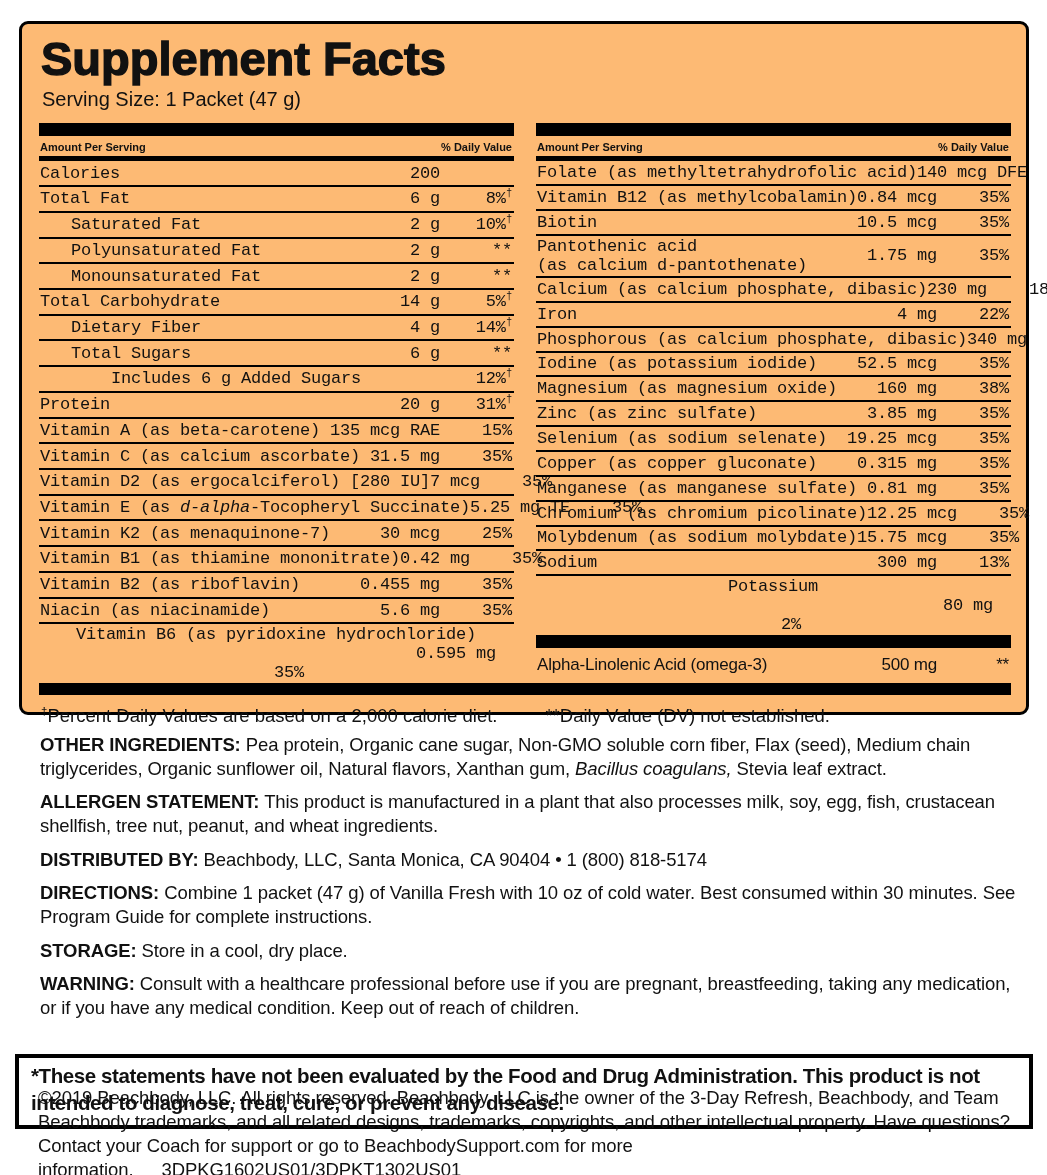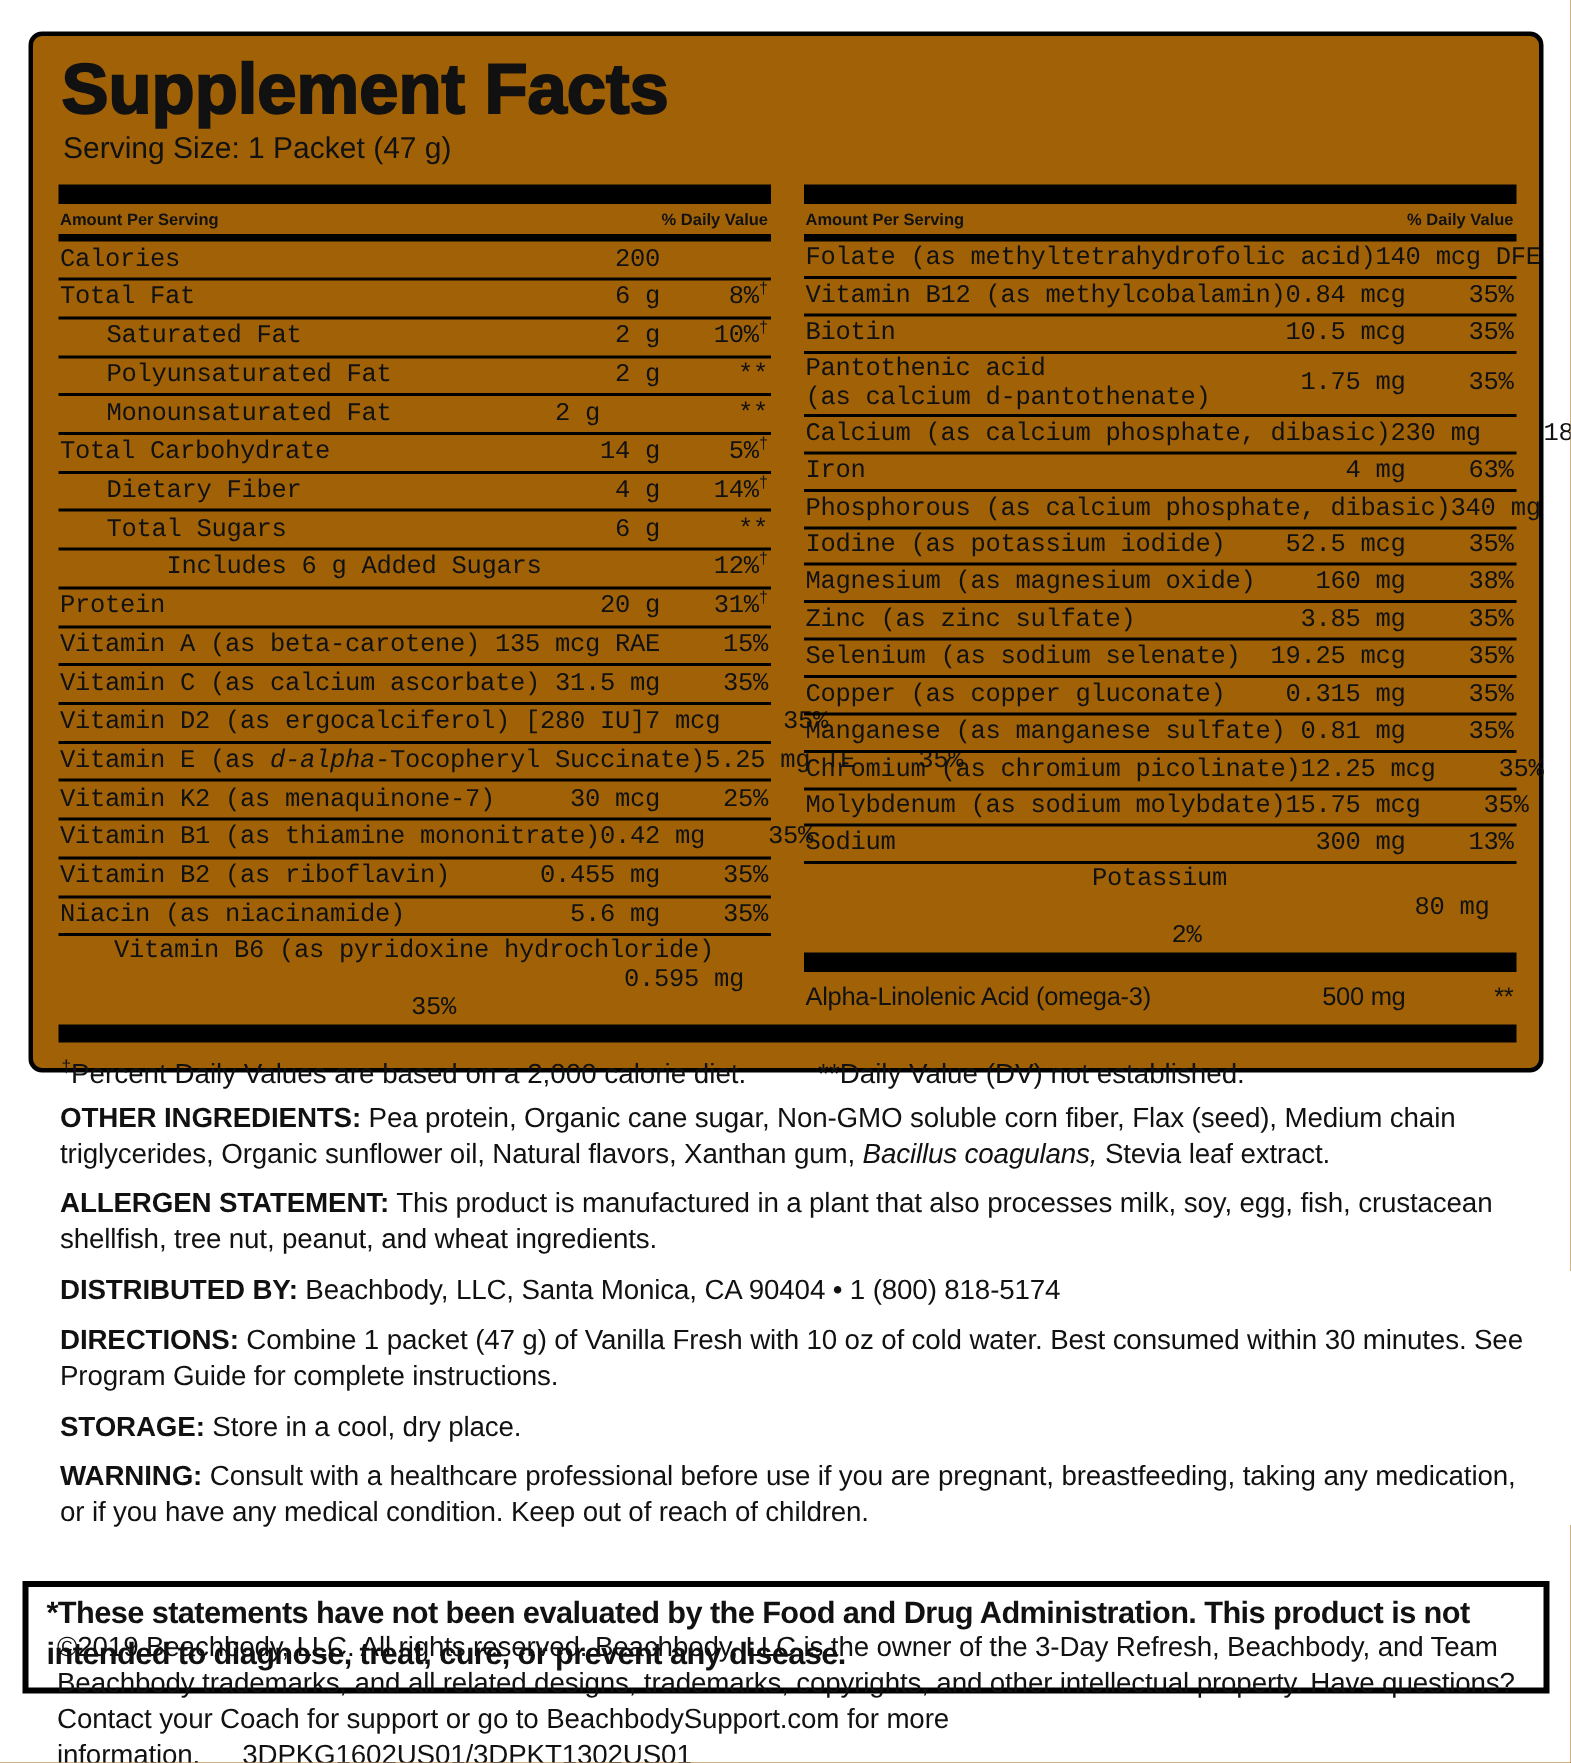--- a/index.html
+++ b/index.html
@@ -6,21 +6,21 @@
   html,body { margin:0; padding:0; }
   body {
     width:1047px; height:1175px; position:relative;
     background:#ffffff; color:#111;
     font-family:"Liberation Sans","DejaVu Sans",sans-serif;
     -webkit-font-smoothing:antialiased;
   }
   .panel {
     position:absolute; left:19px; top:21px; width:1010px; height:694px;
     border:3px solid #000; border-radius:9px;
-    padding:6px 15px 0 17px; background:#a16207;
+    padding:6px 15px 0 17px; background:#fdba74;
   }
   .sf-title {
     font-size:47px; font-weight:bold; letter-spacing:0;
     -webkit-text-stroke:1.4px #111;
     margin:4px 0 5px 2px; line-height:1.05;
   }
   .serving { font-size:20px; margin:0 0 12px 3px; }
   .cols { display:flex; gap:22px; height:560px; }
   .col { flex:1; min-width:0; display:flex; flex-direction:column; }
   .bar-thick { height:13px; background:#000; flex:none; }
@@ -86,21 +86,21 @@
           <div class="row" style="padding-left: 32px;">
     <span class="nm">Saturated Fat</span>
     <span class="amt">2 g</span>
     <span class="pct">10%<sup>†</sup></span>
   </div>
           <div class="row" style="padding-left: 32px;">
     <span class="nm">Polyunsaturated Fat</span>
     <span class="amt">2 g</span>
     <span class="pct">**</span>
   </div>
-          <div class="row" style="padding-left: 32px; gap: 40px;">
+          <div class="row" style="padding-left: 32px;">
     <span class="nm">Monounsaturated Fat</span>
     <span class="amt">2 g</span>
     <span class="pct">**</span>
   </div>
           <div class="row">
     <span class="nm">Total Carbohydrate</span>
     <span class="amt">14 g</span>
     <span class="pct">5%<sup>†</sup></span>
   </div>
           <div class="row" style="padding-left: 32px;">
@@ -200,21 +200,21 @@
     <span class="pct">35%</span>
   </div>
           <div class="row">
     <span class="nm">Calcium (as calcium phosphate, dibasic)</span>
     <span class="amt">230 mg</span>
     <span class="pct">18%</span>
   </div>
           <div class="row">
     <span class="nm">Iron</span>
     <span class="amt">4 mg</span>
-    <span class="pct">63%</span>
+    <span class="pct">22%</span>
   </div>
           <div class="row">
     <span class="nm">Phosphorous (as calcium phosphate, dibasic)</span>
     <span class="amt">340 mg</span>
     <span class="pct">27%</span>
   </div>
           <div class="row">
     <span class="nm">Iodine (as potassium iodide)</span>
     <span class="amt">52.5 mcg</span>
     <span class="pct">35%</span>

